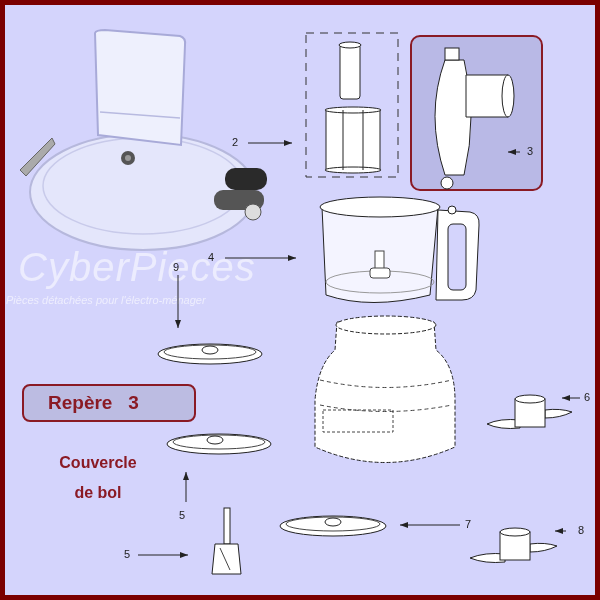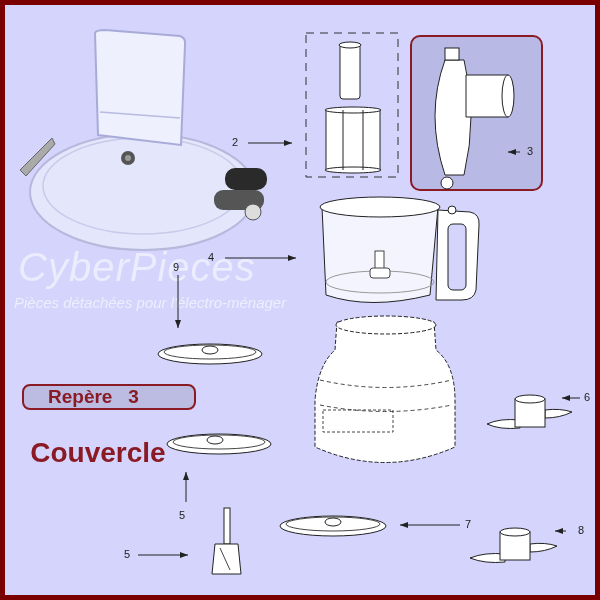--- a/index.html
+++ b/index.html
@@ -1,24 +1,24 @@
 <!DOCTYPE html>
 <html><head>
 <meta charset="utf-8">
 <style>
   html, body { margin:0; padding:0; }
   body { width:600px; height:600px; overflow:hidden; background:#7a0000; font-family:"Liberation Sans", sans-serif; }
   .frame { position:absolute; left:0; top:0; width:600px; height:600px; box-sizing:border-box; border:5px solid #7a0000; background:#d4d4fc; }
   .canvas { position:absolute; left:0; top:0; width:600px; height:600px; }
   .lbl { position:absolute; font-size:11px; color:#222; font-family:"Liberation Sans", sans-serif; }
   .highlight { position:absolute; left:410px; top:35px; width:133px; height:156px; box-sizing:border-box; border:2px solid #8a1a24; border-radius:10px; background:#b9b9e6; }
-  .repere { position:absolute; left:22px; top:384px; width:174px; height:26px; box-sizing:border-box; border:2px solid #8a1a24; border-radius:8px; background:#bcbce2; color:#8a1a24; font-weight:bold; font-size:19px; display:flex; align-items:center; padding-left:24px; white-space:pre; }
-  .title { position:absolute; left:28px; top:438px; width:140px; text-align:center; color:#8a1a24; font-weight:bold; font-size:28px; line-height:30px; }
+  .repere { position:absolute; left:22px; top:384px; width:174px; height:38px; box-sizing:border-box; border:2px solid #8a1a24; border-radius:8px; background:#bcbce2; color:#8a1a24; font-weight:bold; font-size:19px; display:flex; align-items:center; padding-left:24px; white-space:pre; }
+  .title { position:absolute; left:28px; top:448px; width:140px; text-align:center; color:#8a1a24; font-weight:bold; font-size:16px; line-height:30px; }
   .wm { position:absolute; left:18px; top:245px; color:rgba(255,255,255,0.55); font-size:40px; font-style:italic; letter-spacing:1px; font-family:"Liberation Sans", sans-serif; }
-  .wm-sub { position:absolute; left:14px; top:294px; color:rgba(255,255,255,0.6); font-size:15px; font-style:italic; }
+  .wm-sub { position:absolute; left:6px; top:294px; color:rgba(255,255,255,0.6); font-size:11px; font-style:italic; }
 </style>
 </head>
 <body>
 
 <div class="frame"></div>
 
 <div class="highlight"></div>
 
 <div class="wm">CyberPieces</div>
 <div class="wm-sub">Pièces détachées pour l'électro-ménager</div>
@@ -136,13 +136,14 @@
 <span class="lbl" style="left:124px;top:548px;">5</span>
 <span class="lbl" style="left:584px;top:391px;">6</span>
 <span class="lbl" style="left:465px;top:518px;">7</span>
 <span class="lbl" style="left:578px;top:524px;">8</span>
 <span class="lbl" style="left:173px;top:261px;">9</span>
 <span class="lbl" style="left:179px;top:509px;">5</span>
 
 <div class="repere">Repère   3</div>
 <div class="title">
   <div>Couvercle</div>
+  <div>de bol</div>
 </div>
 
 </body></html>

